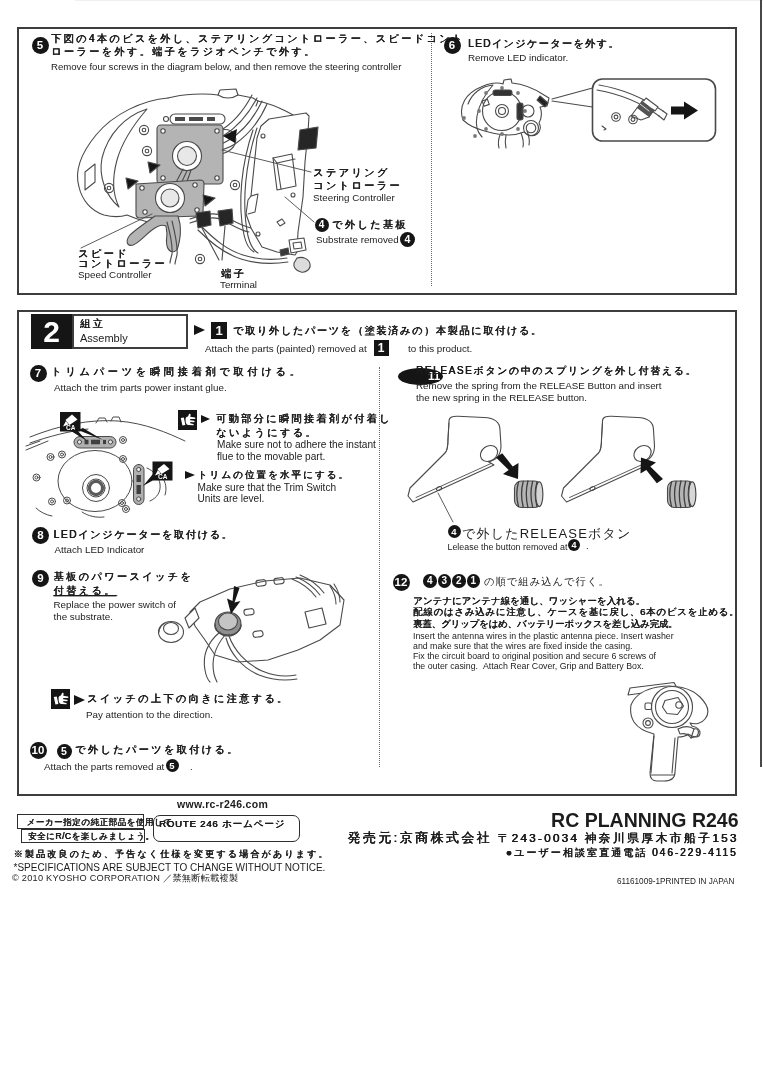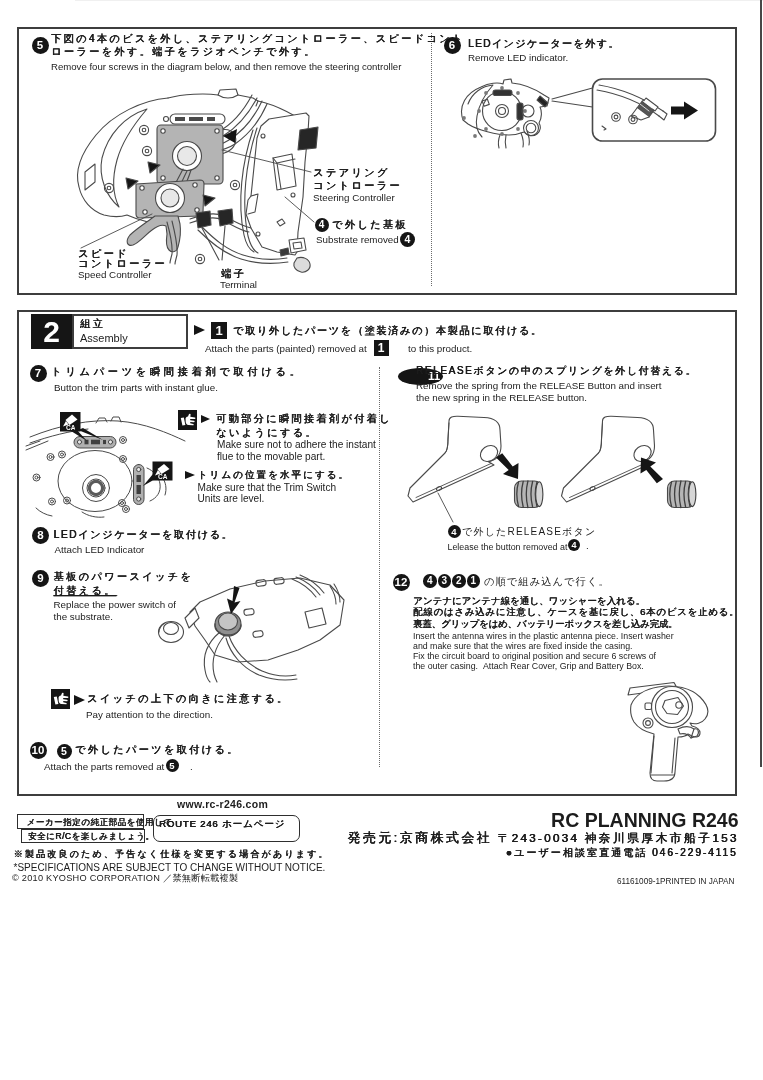--- a/index.html
+++ b/index.html
@@ -227,21 +227,21 @@
 <div style="position:absolute;left:211px;top:322px;width:16px;height:17px;background:#151515;color:#fff;
   text-align:center;font-weight:bold;font-size:13px;line-height:17px;">1</div>
 <div class="t jp" style="left:233px;top:324.5px;letter-spacing:1.5px;">で取り外したパーツを（塗装済みの）本製品に取付ける。</div>
 <div class="t en" style="left:205px;top:342.5px;">Attach the parts (painted) removed at</div>
 <div style="position:absolute;left:373.5px;top:339.5px;width:15px;height:16px;background:#151515;color:#fff;
   text-align:center;font-weight:bold;font-size:12px;line-height:16px;">1</div>
 <div class="t en" style="left:408px;top:342.5px;">to this product.</div>
 
 <div class="circ c17" style="left:29.5px;top:364.5px;">7</div>
 <div class="t jp" style="left:51px;top:366px;letter-spacing:3.6px;">トリムパーツを瞬間接着剤で取付ける。</div>
-<div class="t en" style="left:54px;top:381.5px;">Button the trim parts with instant glue.</div>
+<div class="t en" style="left:54px;top:381.5px;">Attach the trim parts power instant glue.</div>
 
 <svg style="left:22px;top:405px;" width="178" height="118" viewBox="0 0 178 118" fill="none" stroke="#4a4a4a" stroke-width="1" stroke-linecap="round" stroke-linejoin="round">
 
   <path d="M8,32 C38,20 68,14 96,16 C123,18 146,28 163,36"></path>
   <path d="M8,38 C28,31 48,26 66,24"></path>
   <path d="M74,18 L77,13 L83,13 L85,17 M89,16 L91,12 L97,12 L99,17"></path>
   <path d="M4,45 L26,36 M4,41 L18,36"></path>
 
   <ellipse cx="73" cy="76" rx="37" ry="30.5"></ellipse>
   <circle cx="74" cy="83" r="13.5"></circle>
@@ -411,21 +411,21 @@
   <path d="M263,64 l-6.2,4.2 l-10.5,-13.2 l-5.8,3.4 l0.5,-16 l15,5 l-5.7,4 Z" fill="#151515" stroke="none"></path>
   <g transform="translate(267.5,66)">
     <rect x="0" y="0" width="27" height="26.5" rx="7" fill="#b5b5b5"></rect>
     <path d="M4,1 C2,8 2,18 4,25.5 M8.7,0.5 C6.7,8 6.7,18 8.7,26 M13.4,0 C11.4,8 11.4,18 13.4,26.5 M18.1,0.5 C16.1,8 16.1,18 18.1,26 M22.5,1 C20.5,8 20.5,18 22.5,25.5" stroke="#3f3f3f" stroke-width="1.3"></path>
     <ellipse cx="24.8" cy="13.2" rx="3.6" ry="12.4" fill="#d6d6d6" stroke="#3f3f3f"></ellipse>
   </g>
   <path d="M38,78 L53,107" stroke-width="0.9"></path>
 </svg>
 
 <div class="circ" style="left:447.5px;top:525px;width:13px;height:13px;line-height:13px;font-size:9.5px;">4</div>
-<div class="t" style="left:462px;top:525.5px;font-size:10px;letter-spacing:1.2px;">で外したRELEASEボタン</div>
+<div class="t" style="left:462px;top:525.5px;font-size:13px;letter-spacing:1.2px;">で外したRELEASEボタン</div>
 <div class="t" style="left:447.5px;top:541.5px;font-size:8.9px;">Lelease the button removed at</div>
 <div class="circ" style="left:568px;top:539px;width:12px;height:12px;line-height:12px;font-size:9px;">4</div>
 <div class="t en" style="left:586px;top:540px;">.</div>
 
 <div class="circ c17" style="left:392.5px;top:573.5px;">12</div>
 <div class="circ" style="left:423px;top:574px;width:13.5px;height:13.5px;line-height:13.5px;font-size:10px;">4</div>
 <div class="circ" style="left:437.5px;top:574px;width:13.5px;height:13.5px;line-height:13.5px;font-size:10px;">3</div>
 <div class="circ" style="left:452px;top:574px;width:13.5px;height:13.5px;line-height:13.5px;font-size:10px;">2</div>
 <div class="circ" style="left:466.5px;top:574px;width:13.5px;height:13.5px;line-height:13.5px;font-size:10px;">1</div>
 <div class="t" style="left:484px;top:575.5px;font-size:10.3px;letter-spacing:1px;">の順で組み込んで行く。</div>

